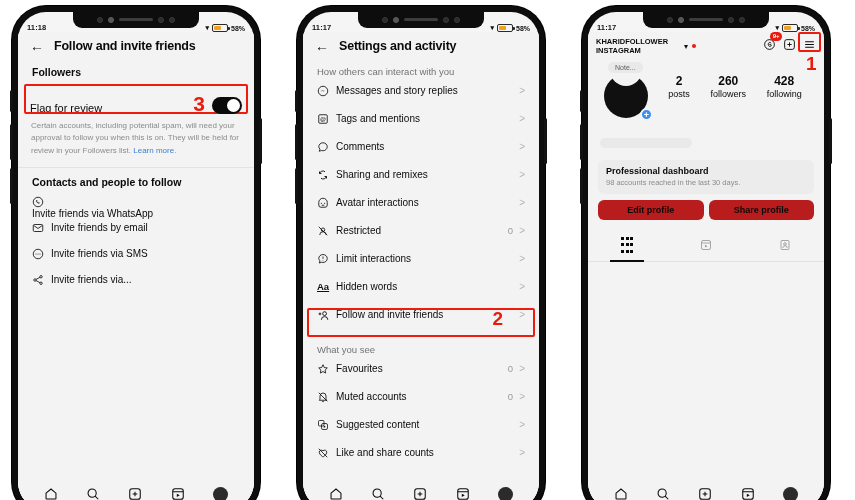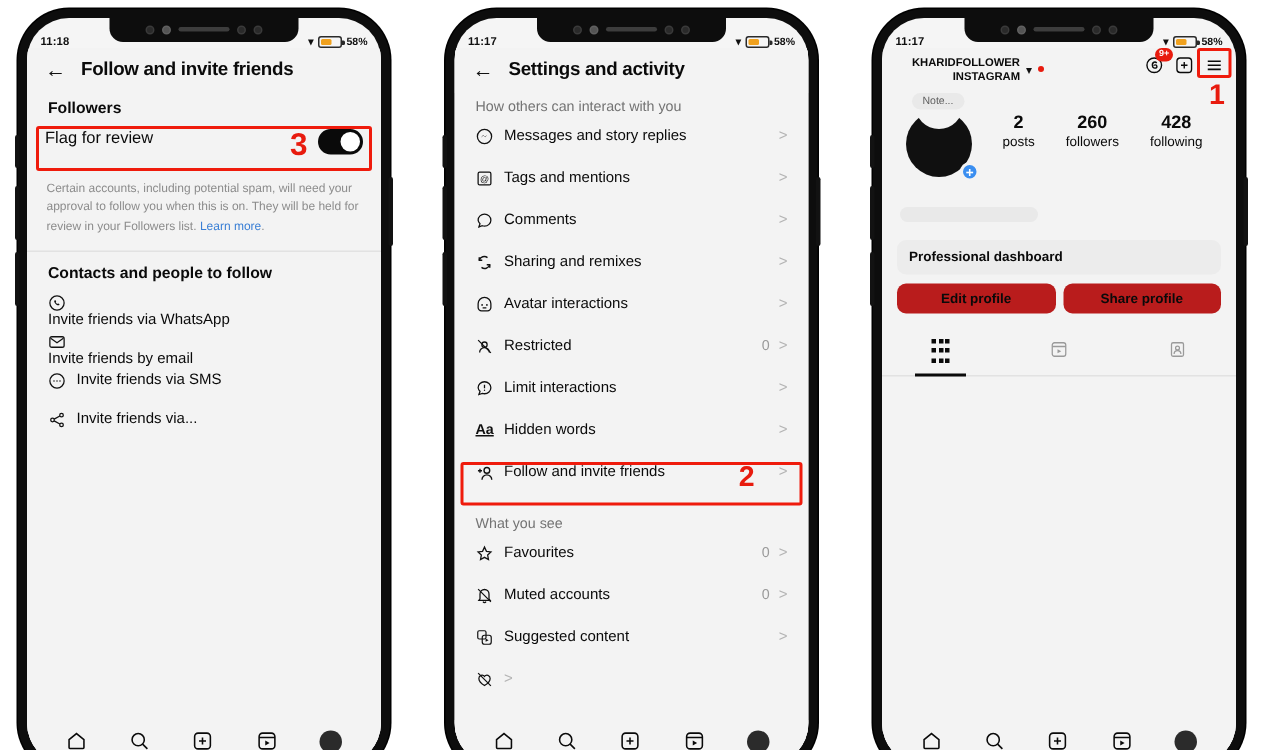--- a/index.html
+++ b/index.html
@@ -86,21 +86,21 @@
     display: flex; align-items: flex-start;
     padding: 0 14px; height: 28px;
     font-size: 10px; color: #0a0a0a;
     position: relative; background: transparent;
   }
   .row .ic { width: 19px; display: flex; align-items: center; color: #111; }
   .row .lbl { flex: 1; }
   .row .cnt { font-size: 9.5px; color: #9a9a9a; margin-right: 6px; }
   .row .chev { color: #b4b4b4; font-size: 10px; }
 
-  .toggle-row { display: flex; align-items: flex-start; padding: 0 12px; height: 28px; }
+  .toggle-row { display: flex; align-items: flex-end; padding: 0 12px; height: 28px; }
   .toggle-row .lbl { flex: 1; font-size: 11px; color: #0a0a0a; }
   .switch {
     width: 30px; height: 17px; border-radius: 10px; background: #0a0a0a;
     position: relative; flex: none;
   }
   .switch .knob {
     position: absolute; right: 2px; top: 2px;
     width: 13px; height: 13px; border-radius: 50%; background: #fff;
   }
   .helper {
@@ -128,21 +128,21 @@
     height: 30px; display: flex; align-items: center; justify-content: space-around;
     padding: 0 12px 2px; background: #f3f3f3;
   }
   .tabbar .tb { color: #0a0a0a; display: flex; align-items: center; }
   .tab-avatar { width: 15px; height: 15px; border-radius: 50%; background: #2b2b2b; }
   .home-dot { position: relative; }
   .home-dot::after { content:""; position:absolute; bottom:-3px; left:50%; transform:translateX(-50%); width:2px;height:2px;border-radius:50%;background:#e81b0e; }
 
   
   .pf-header { display: flex; align-items: center; padding: 5px 8px 4px; gap: 4px; }
-  .pf-username { font-size: 7.5px; font-weight: bold; color: #0a0a0a; line-height: 1.25; text-align: right; width: 84px; }
+  .pf-username { font-size: 7.5px; font-weight: bold; color: #0a0a0a; line-height: 1.25; text-align: left; width: 84px; }
   .pf-caret { font-size: 8px; color: #111; }
   .pf-reddot { width: 4px; height: 4px; border-radius: 50%; background: #e81b0e; }
   .pf-icons { margin-left: auto; display: flex; align-items: center; gap: 7px; }
   .badge-wrap { position: relative; }
   .badge {
     position: absolute; top: -5px; right: -6px;
     background: #e81b0e; color: #fff; font-size: 6px; font-weight: bold;
     border-radius: 7px; padding: 0.5px 2.5px; line-height: 1.25;
   }
   .pf-stats { display: flex; align-items: flex-start; padding: 4px 12px 0; }
@@ -254,21 +254,21 @@
 
             <div class="row" style="height:26px;flex-direction:column;">
               <span class="ic">
                 <svg width="12" height="12" viewBox="0 0 24 24" fill="none" stroke="#111" stroke-width="1.7">
                     <circle cx="12" cy="12" r="9.5"></circle>
                     <path d="M9 8.4c.5-.4 1.1-.2 1.3.3l.5 1.1c.1.3 0 .6-.2.8l-.4.4c.5 1 1.3 1.8 2.3 2.3l.4-.4c.2-.2.5-.3.8-.2l1.1.5c.5.2.7.8.3 1.3-.8.9-2 .8-3.3 0-1.4-.9-2.6-2.1-3.2-3.4-.5-1.1-.4-2.1.4-2.7z" fill="#111" stroke="none"></path>
                   </svg>
               </span>
               <span class="lbl">Invite friends via WhatsApp</span>
             </div>
-            <div class="row" style="height:26px;flex-direction:column;">
+            <div class="row" style="height:26px;">
               <span class="ic">
                 <svg width="12" height="12" viewBox="0 0 24 24" fill="none" stroke="#111" stroke-width="1.7">
                     <rect x="2.5" y="5" width="19" height="14" rx="2.5"></rect>
                     <path d="M3.5 7l8.5 6 8.5-6"></path>
                   </svg>
               </span>
               <span class="lbl">Invite friends by email</span>
             </div>
             <div class="row" style="height:26px;">
               <span class="ic">
@@ -498,20 +498,21 @@
               <span class="lbl">Suggested content</span>
               <span class="chev">&gt;</span>
             </div>
             <div class="row">
               <span class="ic">
                   <svg width="12" height="12" viewBox="0 0 24 24" fill="none" stroke="#111" stroke-width="1.7">
                     <path d="M12 20s-7.5-4.7-7.5-9.5A4.2 4.2 0 0 1 12 7.8a4.2 4.2 0 0 1 7.5 2.7c0 4.8-7.5 9.5-7.5 9.5z"></path>
                     <path d="M3.5 3.5l17 17"></path>
                   </svg>
                 </span>
+              <span class="lbl">Like and share counts</span>
               <span class="chev">&gt;</span>
             </div>
 
           </div>
 
           <div class="tabbar">
             <span class="tb home-dot">
                 <svg width="14" height="14" viewBox="0 0 24 24" fill="none" stroke="#0a0a0a" stroke-width="1.8">
                   <path d="M3.5 10.5L12 3.5l8.5 7v9a1 1 0 0 1-1 1h-15a1 1 0 0 1-1-1z"></path>
                 </svg>
@@ -622,20 +623,21 @@
                   <div class="num">428</div>
                   <div class="cap">following</div>
                 </div>
               </div>
             </div>
 
             <div class="bio-placeholder"></div>
 
             <div class="dashboard">
               <div class="dash-title">Professional dashboard</div>
+              <div class="dash-sub">98 accounts reached in the last 30 days.</div>
             </div>
 
             <div class="pf-buttons">
               <div class="pf-btn">Edit profile</div>
               <div class="pf-btn">Share profile</div>
             </div>
 
             <div class="pf-tabs">
               <div class="pf-tab active">
                 <span class="grid-ic">

